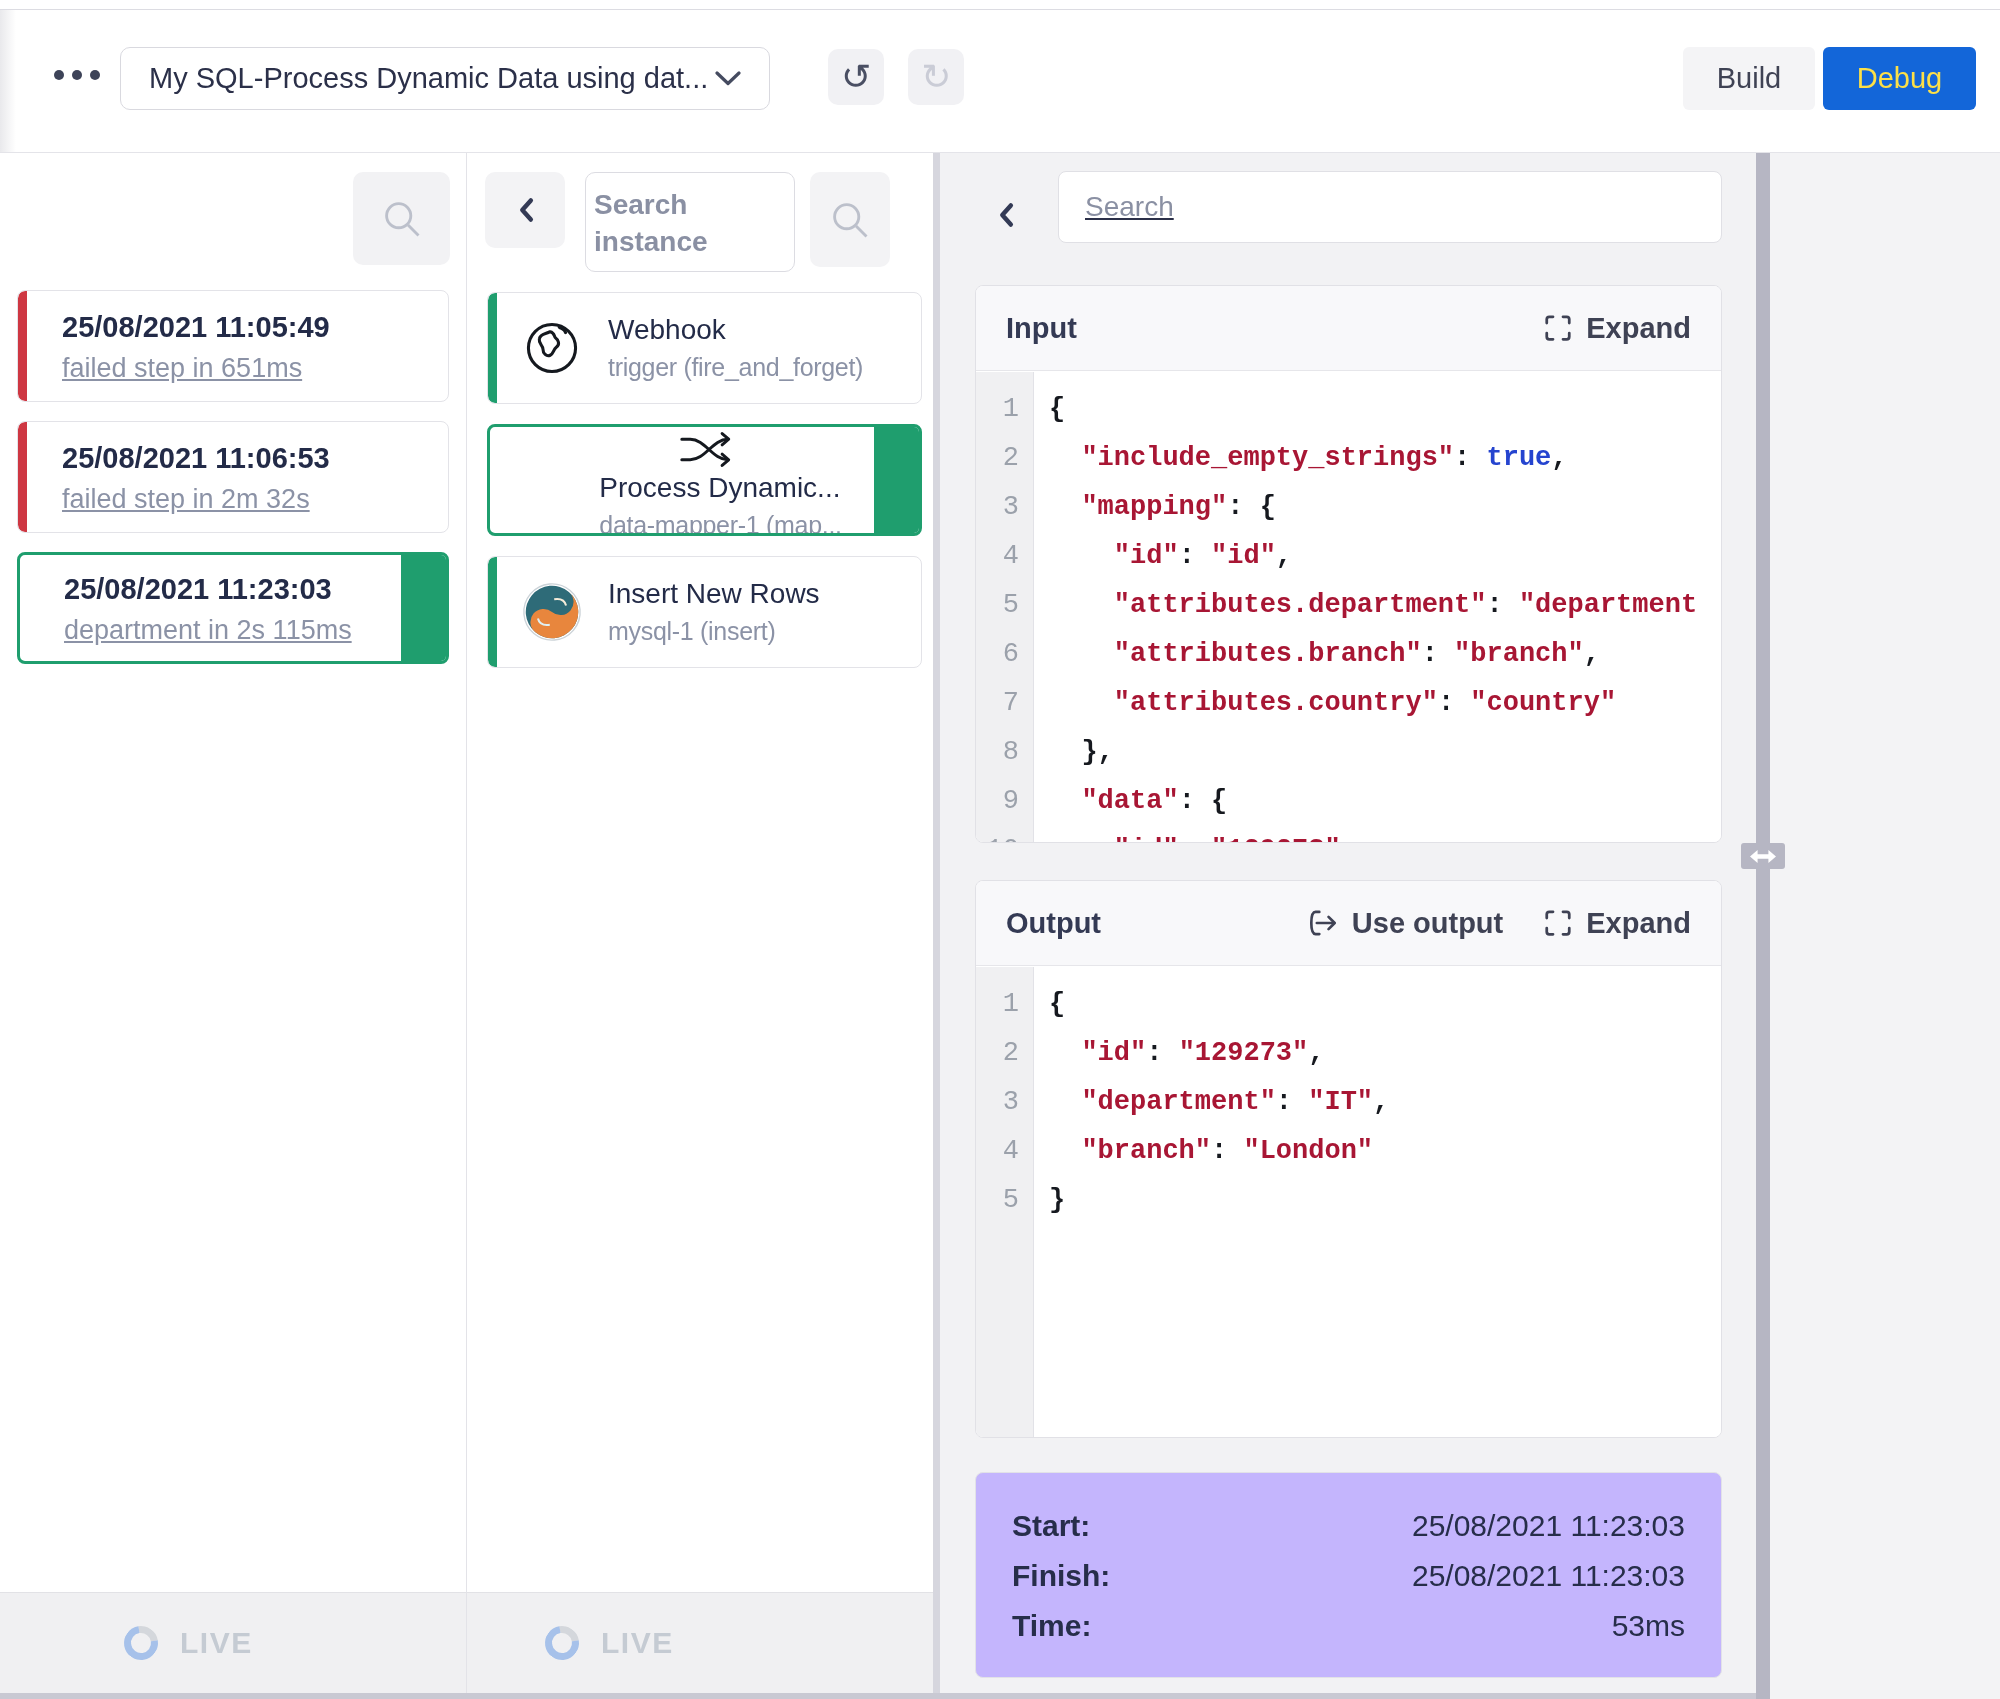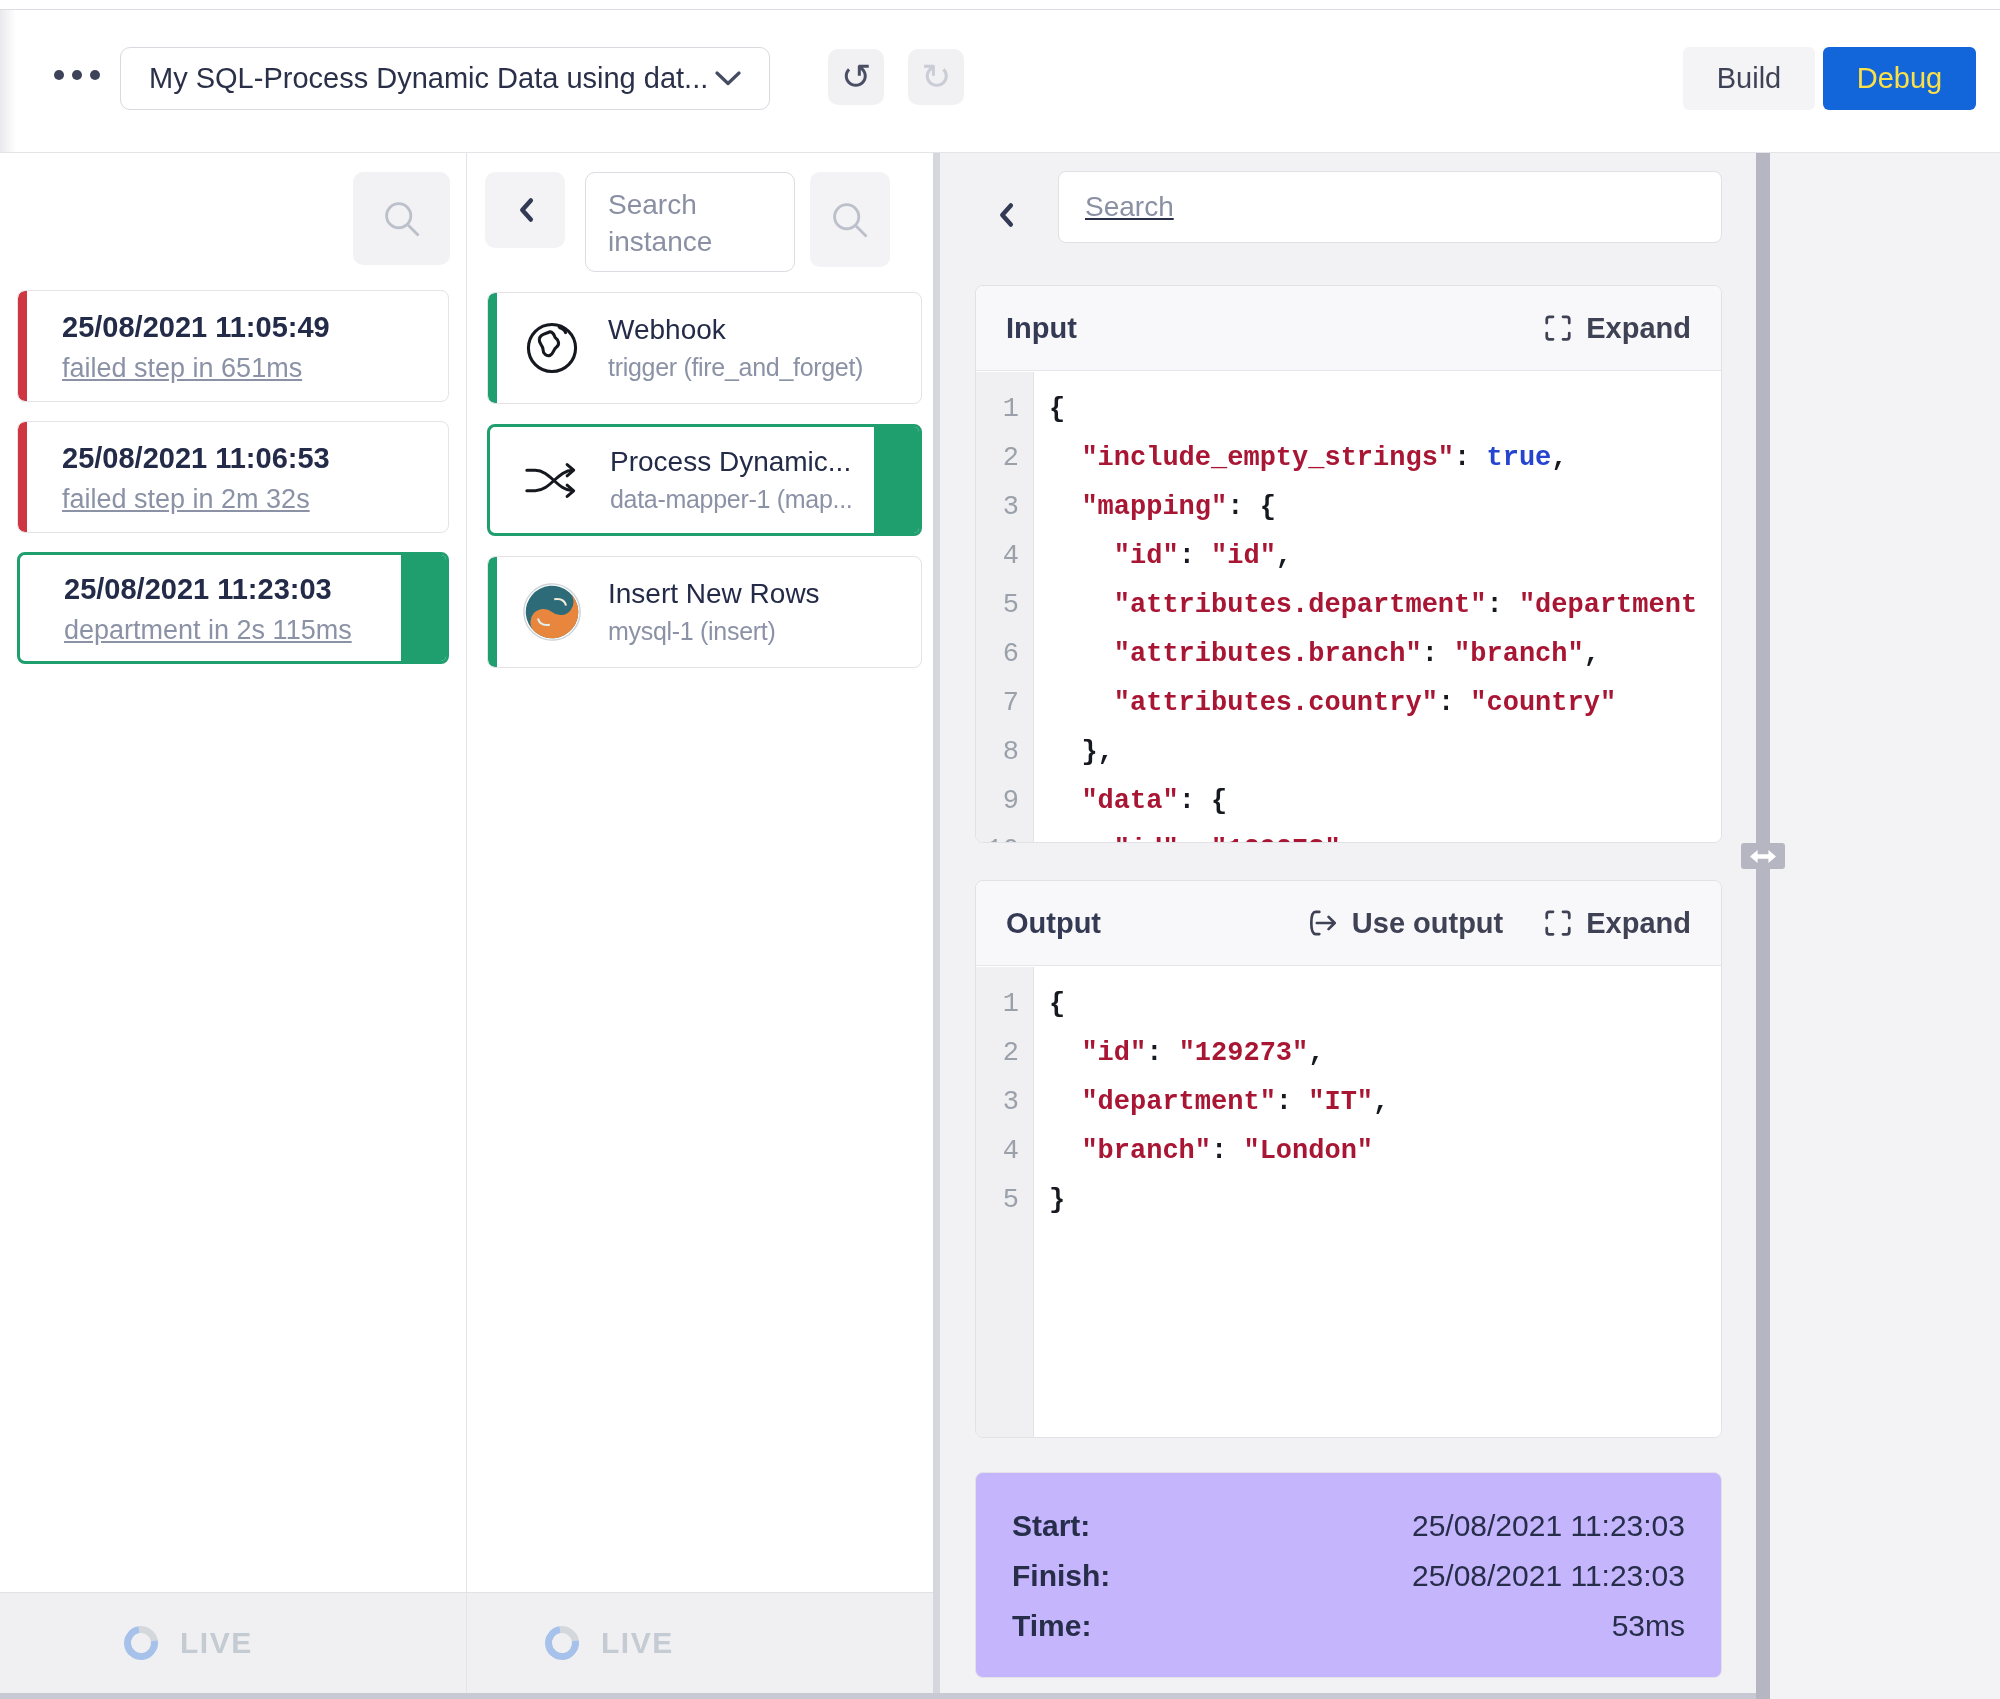--- a/index.html
+++ b/index.html
@@ -33,42 +33,42 @@
   .col-steps::after{content:"";position:absolute;right:0;top:0;bottom:0;width:7px;background:#d6d6de;}
   .input-box{box-sizing:border-box;border:1.5px solid #dcdce2;border-radius:10px;background:#fff;
           font-size:28px;color:#2b3049;font-family:"Liberation Sans",sans-serif;}
   input.input-box{padding:0 26px;outline:none;}
   input.input-box::placeholder{color:#8a90a3;opacity:1;}
   .exec-search{position:absolute;left:17px;top:20px;width:320px;height:100px;}
   .exec-search-btn{position:absolute;left:353px;top:20px;width:97px;height:93px;border-radius:10px;
           background:#f2f2f4;display:flex;align-items:center;justify-content:center;cursor:pointer;}
   .back-btn{position:absolute;left:18px;top:20px;width:80px;height:76px;border-radius:10px;background:#f3f3f5;
           display:flex;align-items:center;justify-content:center;cursor:pointer;}
-  .steps-search{position:absolute;left:118px;top:20px;width:210px;height:100px;padding:14px 22px;}
+  .steps-search{position:absolute;left:118px;top:20px;width:210px;height:100px;padding:14px 8px;font-weight:bold;}
   .steps-search .ph{color:#8a90a3;font-size:28px;line-height:1.32;display:block;}
   .steps-search-btn{position:absolute;left:343px;top:20px;width:80px;height:95px;border-radius:10px;
           background:#f3f3f5;display:flex;align-items:center;justify-content:center;cursor:pointer;}
   .exec-list{position:absolute;left:17px;top:138px;right:17px;display:flex;flex-direction:column;gap:19px;}
   .steps-list{position:absolute;left:20px;top:140px;width:435px;display:flex;flex-direction:column;gap:20px;}
   .exec-card{position:relative;height:112px;box-sizing:border-box;border:1.5px solid #e3e3e8;border-radius:8px;
           background:#fff;padding:20px 0 0 44px;overflow:hidden;cursor:pointer;}
   .exec-card.failed::before{content:"";position:absolute;left:0;top:0;bottom:0;width:9px;background:#ce3742;
           border-radius:7px 0 0 7px;}
   .exec-card.success::before{content:"";position:absolute;left:0;top:0;bottom:0;width:9px;background:#1f9e6e;
           border-radius:7px 0 0 7px;}
   .exec-card.selected{border:3px solid #1f9e6e;padding-top:18px;}
   .exec-card.selected::before{display:none;}
   .exec-card.selected::after{content:"";position:absolute;right:0;top:0;bottom:0;width:45px;background:#1f9e6e;}
   .exec-title{font-size:29px;font-weight:700;color:#232b48;margin-bottom:9px;white-space:nowrap;}
   .exec-sub{font-size:27px;color:#8b92a6;white-space:nowrap;text-decoration:underline;}
   .step-card{position:relative;height:112px;box-sizing:border-box;border:1.5px solid #e3e3e8;border-radius:8px;
           background:#fff;display:flex;align-items:center;padding-left:32px;overflow:hidden;cursor:pointer;}
   .step-card::before{content:"";position:absolute;left:0;top:0;bottom:0;width:9px;background:#1f9e6e;
           border-radius:7px 0 0 7px;}
-  .step-card.selected{border:3px solid #1f9e6e;}
+  .step-card.selected{border:3px solid #1f9e6e;flex-direction:column;}
   .step-card.selected::before{display:none;}
   .step-card.selected::after{content:"";position:absolute;right:0;top:0;bottom:0;width:45px;background:#1f9e6e;}
   .step-icon{width:64px;flex:none;display:flex;align-items:center;justify-content:center;margin-right:24px;}
   .step-text{min-width:0;}
   .step-title{font-size:28px;font-weight:400;color:#232b48;margin-bottom:7px;white-space:nowrap;}
   .step-sub{font-size:25px;color:#8b92a6;white-space:nowrap;letter-spacing:-0.3px;}
   .col-footer{position:absolute;left:0;right:0;bottom:6px;height:100px;background:#f0f0f2;
           border-top:1px solid #e2e2e6;display:flex;align-items:center;cursor:pointer;}
   .col-exec .col-footer{padding-left:124px;}
   .col-steps .col-footer{padding-left:78px;}

